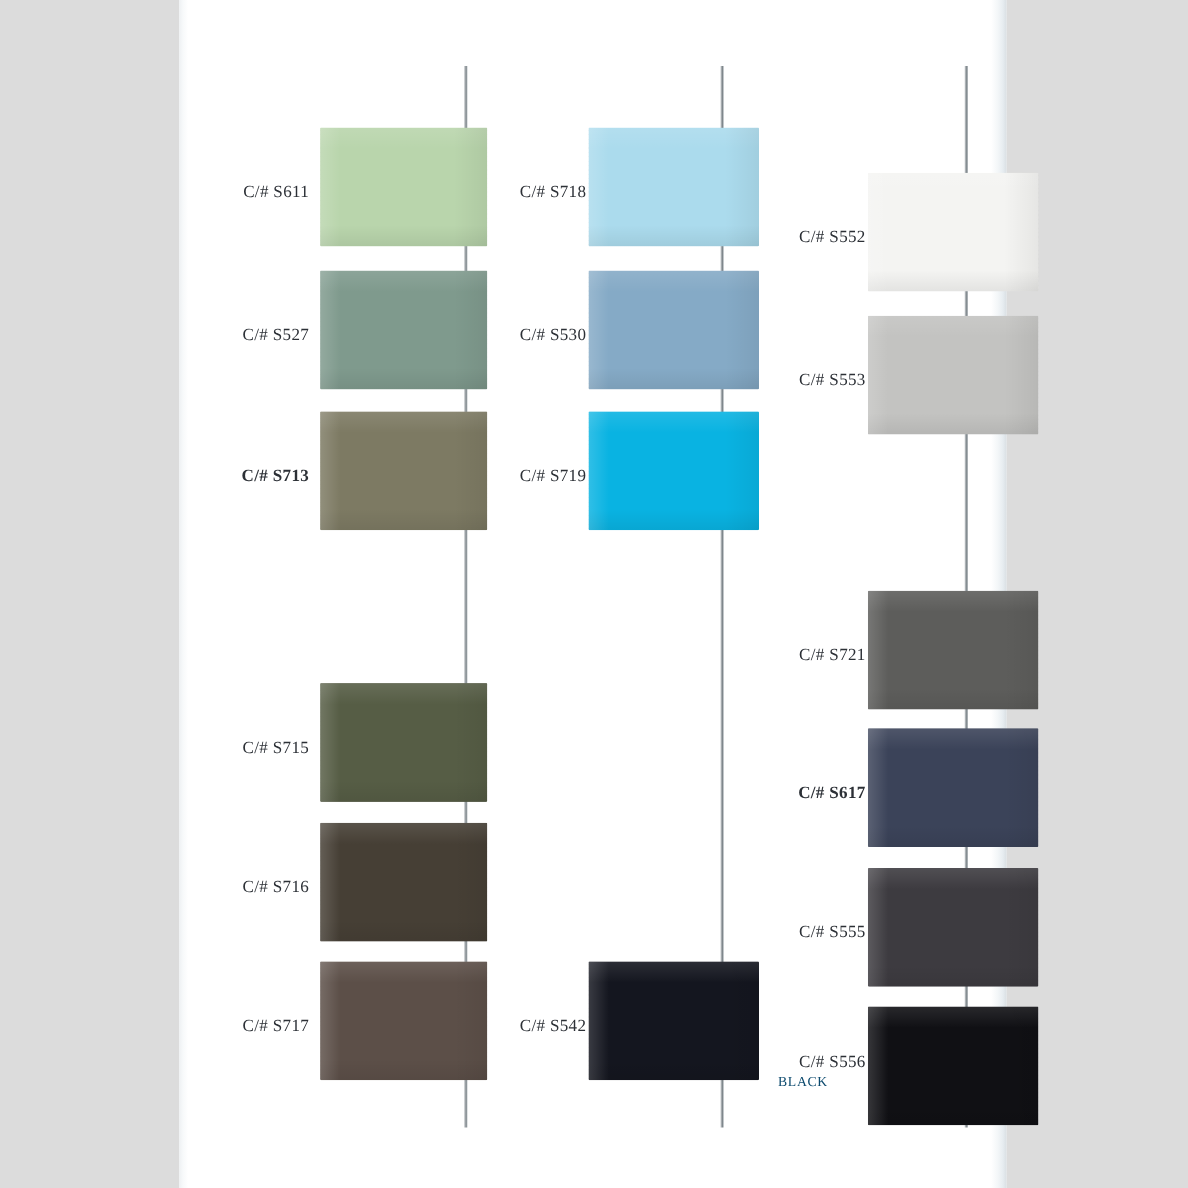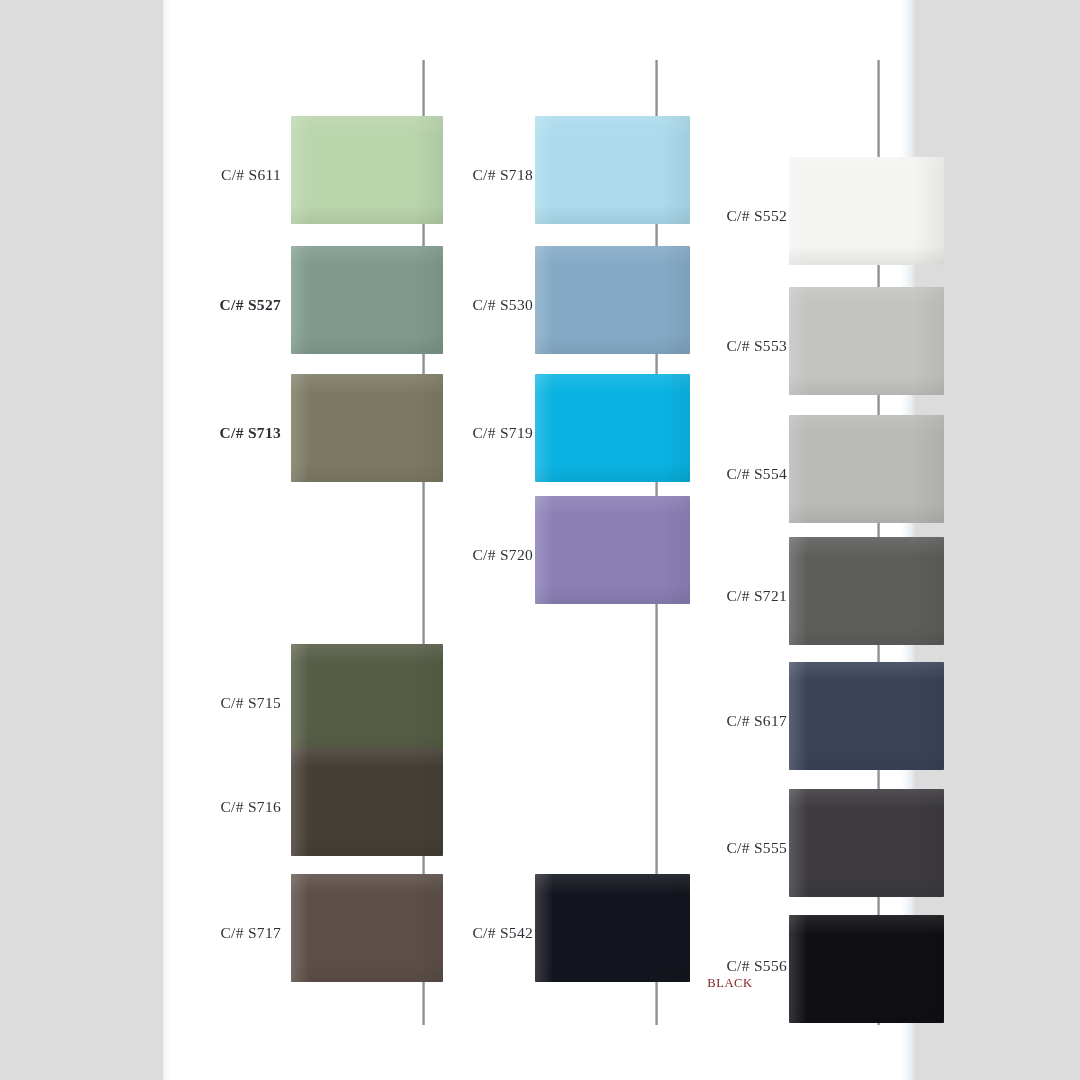--- a/index.html
+++ b/index.html
@@ -99,21 +99,21 @@
     font-size: 15.5px;
     letter-spacing: 0.3px;
     color: #2c3036;
     line-height: 1.15;
     user-select: none;
   }
   .swatch-sublabel {
     display: block;
     font-size: 12.5px;
     letter-spacing: 0.6px;
-    color: #7f1d1d;
+    color: #0c4a6e;
     margin-top: 2px;
     text-align: center;
     padding-right: 6px;
   }
 
   
   .swatch-patch {
     position: absolute;
     left: 118px;
     top: 6px;
@@ -186,33 +186,33 @@
       <div class="col-divider" id="divider-2"></div>
       <div class="col-divider" id="divider-3"></div>
 
       <div class="swatch-column col-0">
           <div class="swatch-row" style="top: 110px;">
             <div class="swatch-label">C/# S611</div>
             <div class="swatch-patch">
               <div class="patch-fill" style="background: rgb(185, 213, 172);"></div>
             </div>
           </div>
-          <div class="swatch-row" style="top: 240px; font-weight: bold;">
+          <div class="swatch-row" style="top: 240px;">
             <div class="swatch-label">C/# S527</div>
             <div class="swatch-patch">
               <div class="patch-fill" style="background: rgb(127, 154, 141);"></div>
             </div>
           </div>
           <div class="swatch-row" style="top: 368px; font-weight: bold;">
             <div class="swatch-label">C/# S713</div>
             <div class="swatch-patch">
               <div class="patch-fill" style="background: rgb(125, 122, 99);"></div>
             </div>
           </div>
-          <div class="swatch-row" style="top: 638px;">
+          <div class="swatch-row" style="top: 615px;">
             <div class="swatch-label">C/# S715</div>
             <div class="swatch-patch">
               <div class="patch-fill" style="background: rgb(86, 93, 69);"></div>
             </div>
           </div>
           <div class="swatch-row" style="top: 742px;">
             <div class="swatch-label">C/# S716</div>
             <div class="swatch-patch">
               <div class="patch-fill" style="background: rgb(70, 63, 53);"></div>
             </div>
@@ -236,59 +236,47 @@
             <div class="swatch-patch">
               <div class="patch-fill" style="background: rgb(133, 170, 198);"></div>
             </div>
           </div>
           <div class="swatch-row" style="top: 368px;">
             <div class="swatch-label">C/# S719</div>
             <div class="swatch-patch">
               <div class="patch-fill" style="background: rgb(9, 179, 226);"></div>
             </div>
           </div>
-          <div class="swatch-row" style="top: 490px;">
-            <div class="swatch-label">C/# S720</div>
-            <div class="swatch-patch">
-              <div class="patch-fill" style="background: rgb(139, 127, 181);"></div>
-            </div>
-          </div>
           <div class="swatch-row" style="top: 868px;">
             <div class="swatch-label">C/# S542</div>
             <div class="swatch-patch">
               <div class="patch-fill" style="background: rgb(20, 22, 31);"></div>
             </div>
           </div>
         </div>
       <div class="swatch-column col-2">
           <div class="swatch-row" style="top: 110px;">
             <div class="swatch-label">C/# S552</div>
             <div class="swatch-patch">
               <div class="patch-fill" style="background: rgb(244, 244, 242);"></div>
             </div>
           </div>
           <div class="swatch-row" style="top: 240px;">
             <div class="swatch-label">C/# S553</div>
             <div class="swatch-patch">
               <div class="patch-fill" style="background: rgb(195, 195, 193);"></div>
             </div>
           </div>
-          <div class="swatch-row" style="top: 368px;">
-            <div class="swatch-label">C/# S554</div>
-            <div class="swatch-patch">
-              <div class="patch-fill" style="background: rgb(185, 185, 183);"></div>
-            </div>
-          </div>
           <div class="swatch-row" style="top: 490px;">
             <div class="swatch-label">C/# S721</div>
             <div class="swatch-patch">
               <div class="patch-fill" style="background: rgb(93, 93, 91);"></div>
             </div>
           </div>
-          <div class="swatch-row" style="top: 615px;">
+          <div class="swatch-row" style="top: 615px; font-weight: bold;">
             <div class="swatch-label">C/# S617</div>
             <div class="swatch-patch">
               <div class="patch-fill" style="background: rgb(59, 67, 89);"></div>
             </div>
           </div>
           <div class="swatch-row" style="top: 742px; text-decoration: underline;">
             <div class="swatch-label">C/# S555</div>
             <div class="swatch-patch">
               <div class="patch-fill" style="background: rgb(61, 59, 64);"></div>
             </div>

